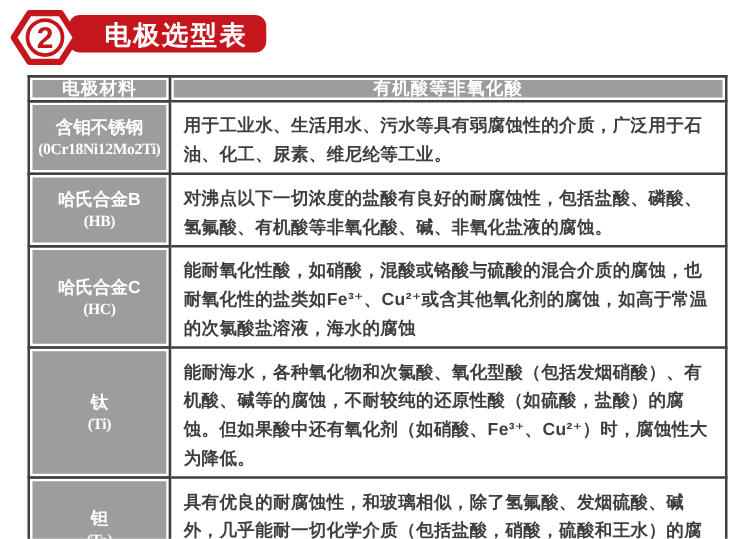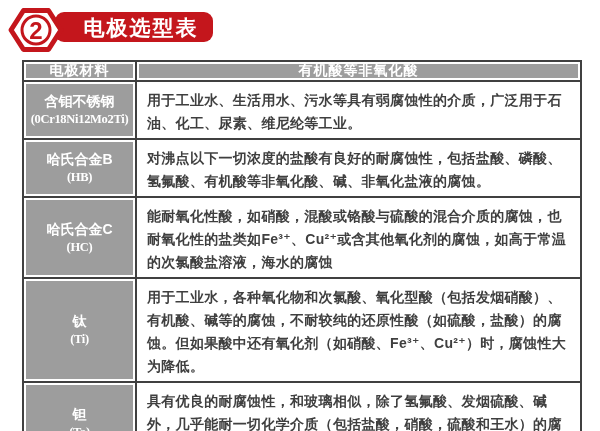--- a/index.html
+++ b/index.html
@@ -130,21 +130,21 @@
         <span class="mat-name">哈氏合金C</span>
         <span class="mat-code">(HC)</span>
       </td>
       <td class="desc-cell">能耐氧化性酸，如硝酸，混酸或铬酸与硫酸的混合介质的腐蚀，也耐氧化性的盐类如Fe³⁺、Cu²⁺或含其他氧化剂的腐蚀，如高于常温的次氯酸盐溶液，海水的腐蚀</td>
     </tr>
     <tr class="r-4">
       <td class="gray-cell mat-cell">
         <span class="mat-name">钛</span>
         <span class="mat-code">(Ti)</span>
       </td>
-      <td class="desc-cell">用于工业水，各种氧化物和次氯酸、氧化型酸（包括发烟硝酸）、有机酸、碱等的腐蚀，不耐较纯的还原性酸（如硫酸，盐酸）的腐蚀。但如果酸中还有氧化剂（如硝酸、Fe³⁺、Cu²⁺）时，腐蚀性大为降低。</td>
+      <td class="desc-cell">能耐海水，各种氧化物和次氯酸、氧化型酸（包括发烟硝酸）、有机酸、碱等的腐蚀，不耐较纯的还原性酸（如硫酸，盐酸）的腐蚀。但如果酸中还有氧化剂（如硝酸、Fe³⁺、Cu²⁺）时，腐蚀性大为降低。</td>
     </tr>
     <tr class="r-5">
       <td class="gray-cell mat-cell">
         <span class="mat-name">钽</span>
         <span class="mat-code">(Ta)</span>
       </td>
       <td class="desc-cell">具有优良的耐腐蚀性，和玻璃相似，除了氢氟酸、发烟硫酸、碱外，几乎能耐一切化学介质（包括盐酸，硝酸，硫酸和王水）的腐蚀。</td>
     </tr>
 
   </tbody>

